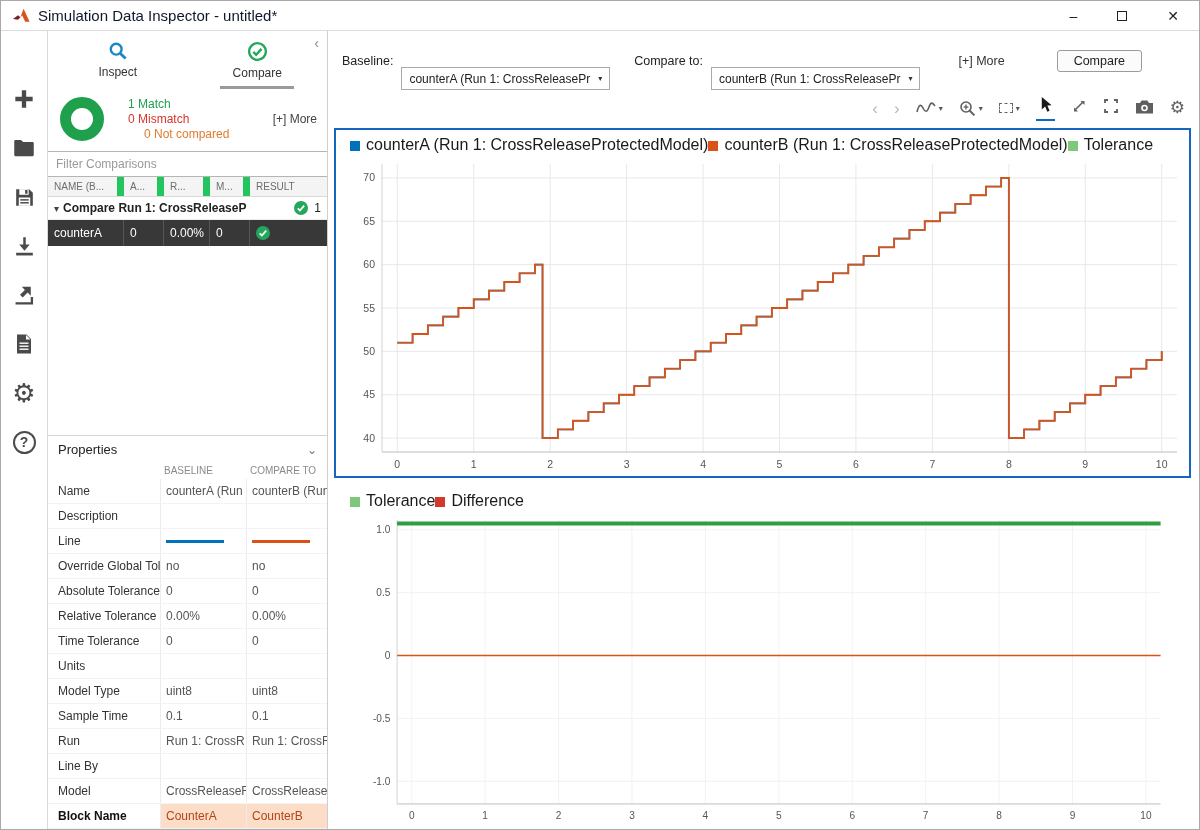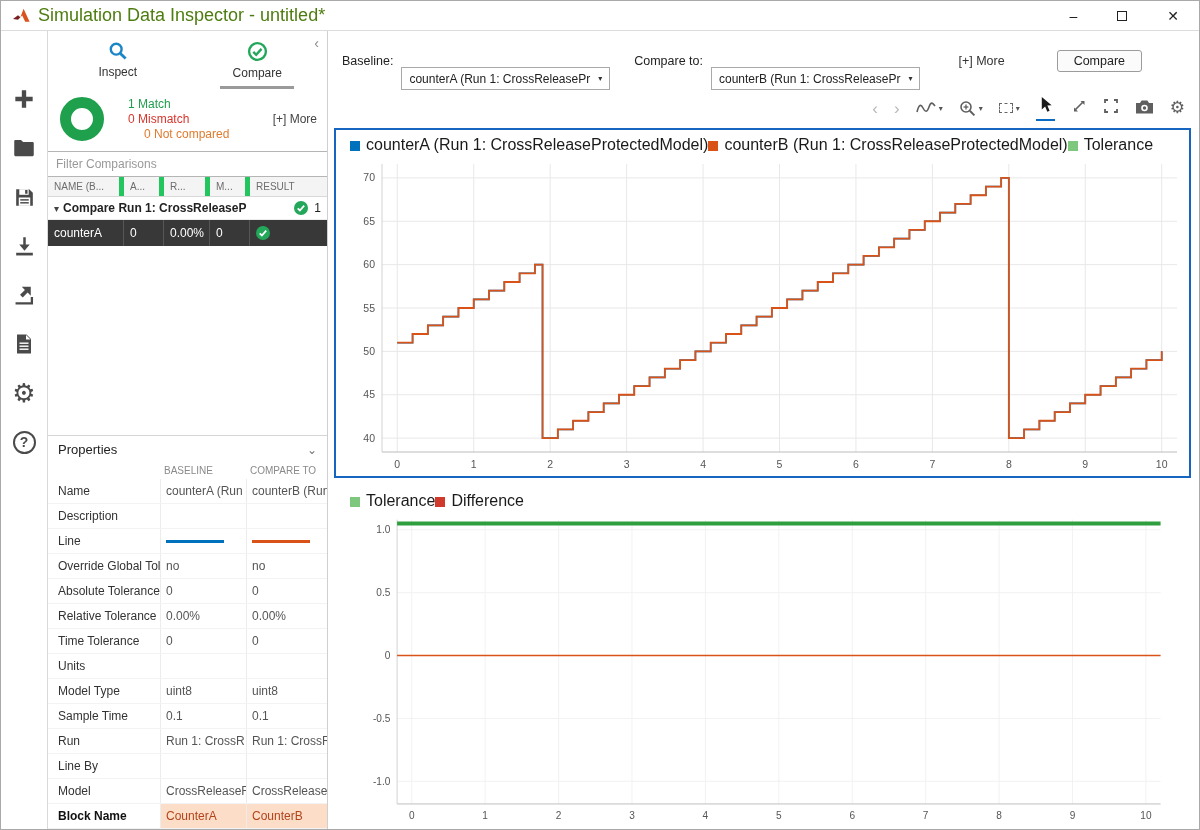--- a/index.html
+++ b/index.html
@@ -6,21 +6,21 @@
   html,body { margin:0; padding:0; background:#e9e9e9; }
   .window {
     width:1200px; height:830px; background:#fff; position:relative;
     font-family:"Liberation Sans", sans-serif; color:#222;
     border:1px solid #a9a9a9; overflow:hidden;
     display:flex; flex-direction:column;
   }
   
   .titlebar { height:30px; flex:0 0 30px; display:flex; align-items:center; gap:8px;
     padding:0 12px; border-bottom:1px solid #dcdcdc; background:#fff; }
-  .title-text { font-size:18px; color:#4d7c0f;text-align:right; }
+  .title-text { font-size:15px; color:#0f172a;text-align:right; }
   .win-controls { margin-left:auto; display:flex; align-items:center; gap:40px; padding-right:8px; }
   .win-btn { font-size:14px; color:#222; cursor:default; line-height:1; }
   .max-box { width:10px; height:10px; border:1.4px solid #222; display:inline-block; }
   
   .body { flex:1; display:flex; min-height:0; }
   
   .left-strip { width:47px; flex:0 0 47px; border-right:1px solid #d9d9d9;
     display:flex; flex-direction:column; align-items:center; padding-top:52px; gap:17px; }
   .strip-btn { width:32px; height:32px; display:flex; align-items:center; justify-content:center; }
   .strip-btn svg { fill:#4a4a4a; }
@@ -43,21 +43,21 @@
   .txt-match { color:#1fa04d; }
   .txt-mismatch { color:#d9342b; }
   .txt-notcompared { color:#e07b2e;margin-left:16px; }
   .more-link { margin-left:auto; font-size:12px; color:#444; align-self:center; }
   .filter-input { flex:0 0 26px; height:26px; border:1px solid #b5b5b5; border-left:none; border-right:none;
     padding:12px 8px; font-size:12px; font-family:inherit; width:100%; outline:none; }
   .filter-input::placeholder { color:#999; }
   
   .ct-header { display:grid; grid-template-columns:76px 40px 46px 40px 1fr;
     background:#f4f4f4; border-bottom:1px solid #d9d9d9; font-size:10px; color:#6d6d6d; }
-  .ct-header > div { padding:4px 6px; border-right:5px solid #22c55e; overflow:hidden; white-space:nowrap; }
+  .ct-header > div { padding:4px 6px; border-right:7px solid #22c55e; overflow:hidden; white-space:nowrap; }
   .ct-header > div:last-child { border-right:none; }
   .group-row { display:flex; align-items:center; gap:4px; padding:4px 6px; font-size:12px;
     border-bottom:1px solid #ececec; }
   .group-caret { color:#444; font-size:10px; }
   .group-label { font-weight:bold; flex:1; overflow:hidden; white-space:nowrap; }
   .group-count { font-size:12px; color:#222; margin-left:2px; }
   .sel-row { display:grid; grid-template-columns:76px 40px 46px 40px 1fr; background:#383838;
     color:#fff; font-size:12px; height:26px; align-items:center; }
   .sel-row > div { padding:0 6px; border-right:1px solid #565656; height:100%;
     display:flex; align-items:center; overflow:hidden; white-space:nowrap; }

